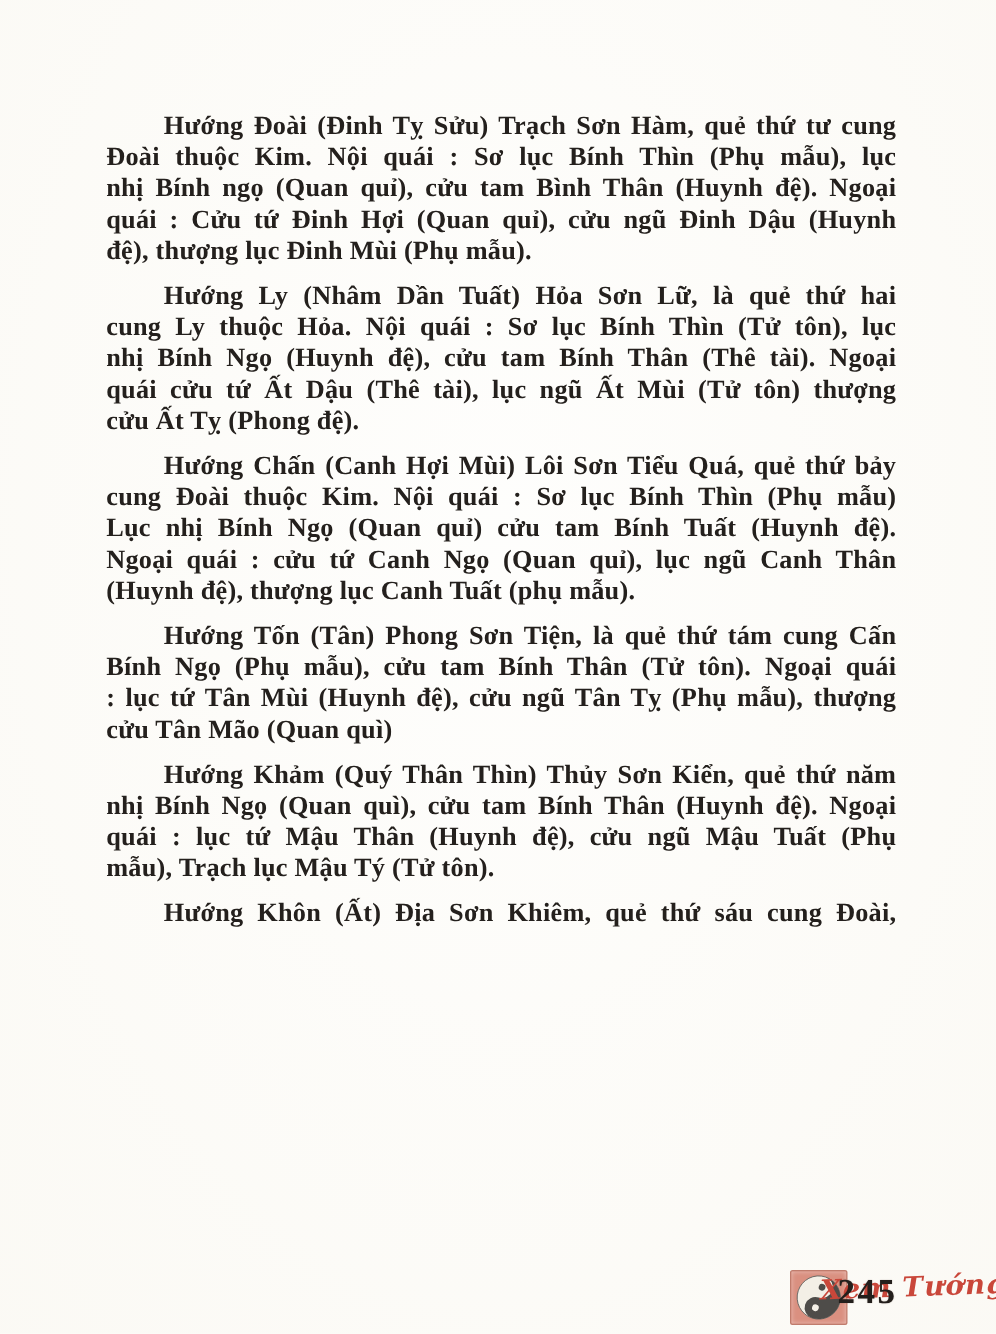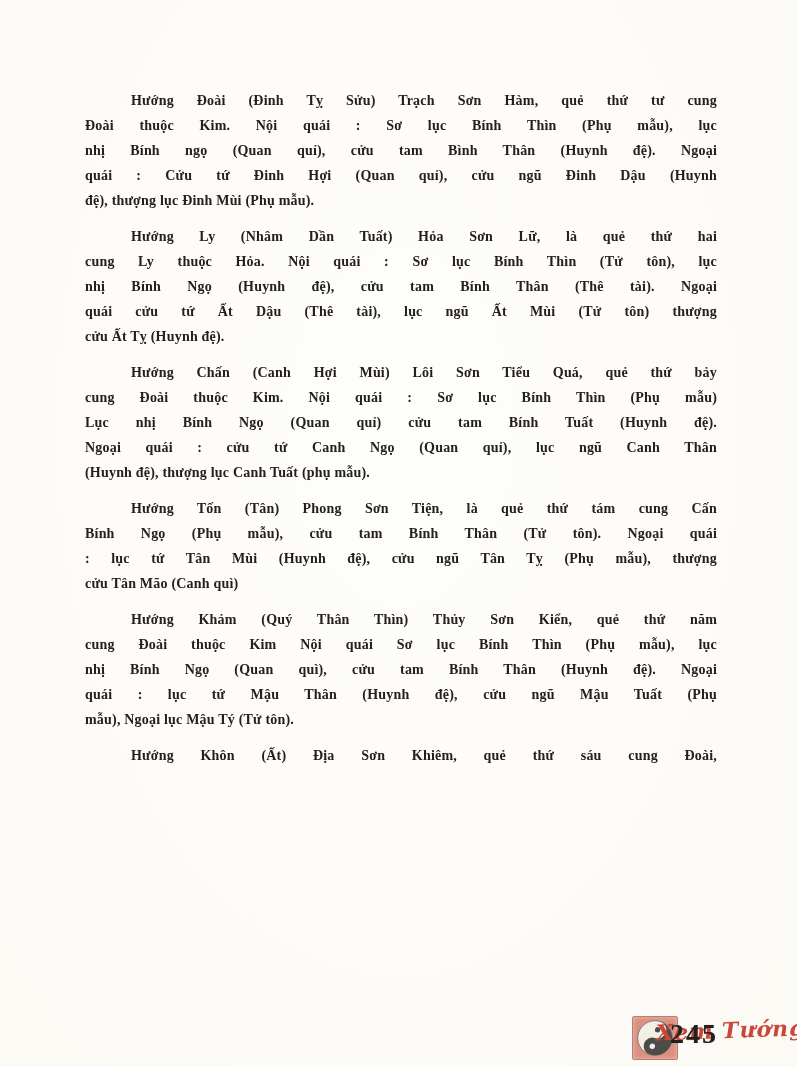--- a/index.html
+++ b/index.html
@@ -20,21 +20,21 @@
     background:
       radial-gradient(ellipse at 50% 40%, rgba(255,255,255,0.6), rgba(245,242,234,0.25)),
       #fdfcf8;
   }
   .text-block {
     position: absolute;
     left: 85px;
     top: 88px;
     width: 632px;
     color: #24201d;
-    font-size: 14px;
+    font-size: 21px;
     font-weight: 700;
     letter-spacing: 0.2px;
   }
   .para {
     margin: 0 0 11px 0;
   }
   .line {
     line-height: 25px;
     height: 25px;
     overflow: hidden;
@@ -134,21 +134,21 @@
       <div class="line">
           <span>cung Ly thuộc Hỏa. Nội quái : Sơ lục Bính Thìn (Tử tôn), lục</span>
         </div>
       <div class="line">
           <span>nhị Bính Ngọ (Huynh đệ), cửu tam Bính Thân (Thê tài). Ngoại</span>
         </div>
       <div class="line">
           <span>quái cửu tứ Ất Dậu (Thê tài), lục ngũ Ất Mùi (Tử tôn) thượng</span>
         </div>
       <div class="line last">
-          <span>cửu Ất Tỵ (Huynh đệ).</span>
+          <span>cửu Ất Tỵ (Phong đệ).</span>
         </div>
     </div>
 
     <div class="para">
       <div class="line first">
           <span>Hướng Chấn (Canh Hợi Mùi) Lôi Sơn Tiểu Quá, quẻ thứ bảy</span>
         </div>
       <div class="line">
           <span>cung Đoài thuộc Kim. Nội quái : Sơ lục Bính Thìn (Phụ mẫu)</span>
         </div>
@@ -167,39 +167,36 @@
       <div class="line first">
           <span>Hướng Tốn (Tân) Phong Sơn Tiện, là quẻ thứ tám cung Cấn</span>
         </div>
       <div class="line">
           <span>Bính Ngọ (Phụ mẫu), cửu tam Bính Thân (Tử tôn). Ngoại quái</span>
         </div>
       <div class="line">
           <span>: lục tứ Tân Mùi (Huynh đệ), cửu ngũ Tân Tỵ (Phụ mẫu), thượng</span>
         </div>
       <div class="line last">
-          <span>cửu Tân Mão (Canh quì)</span>
+          <span>cửu Tân Mão (Quan quì)</span>
         </div>
     </div>
 
     <div class="para">
       <div class="line first">
           <span>Hướng Khảm (Quý Thân Thìn) Thủy Sơn Kiển, quẻ thứ năm</span>
         </div>
       <div class="line">
-          <span>cung Đoài thuộc Kim Nội quái Sơ lục Bính Thìn (Phụ mẫu), lục</span>
-        </div>
-      <div class="line">
           <span>nhị Bính Ngọ (Quan quì), cửu tam Bính Thân (Huynh đệ). Ngoại</span>
         </div>
       <div class="line">
           <span>quái : lục tứ Mậu Thân (Huynh đệ), cửu ngũ Mậu Tuất (Phụ</span>
         </div>
       <div class="line last">
-          <span>mẫu), Ngoại lục Mậu Tý (Tử tôn).</span>
+          <span>mẫu), Trạch lục Mậu Tý (Tử tôn).</span>
         </div>
     </div>
 
     <div class="para">
       <div class="line first">
           <span>Hướng Khôn (Ất) Địa Sơn Khiêm, quẻ thứ sáu cung Đoài,</span>
         </div>
     </div>
 
   </div>

